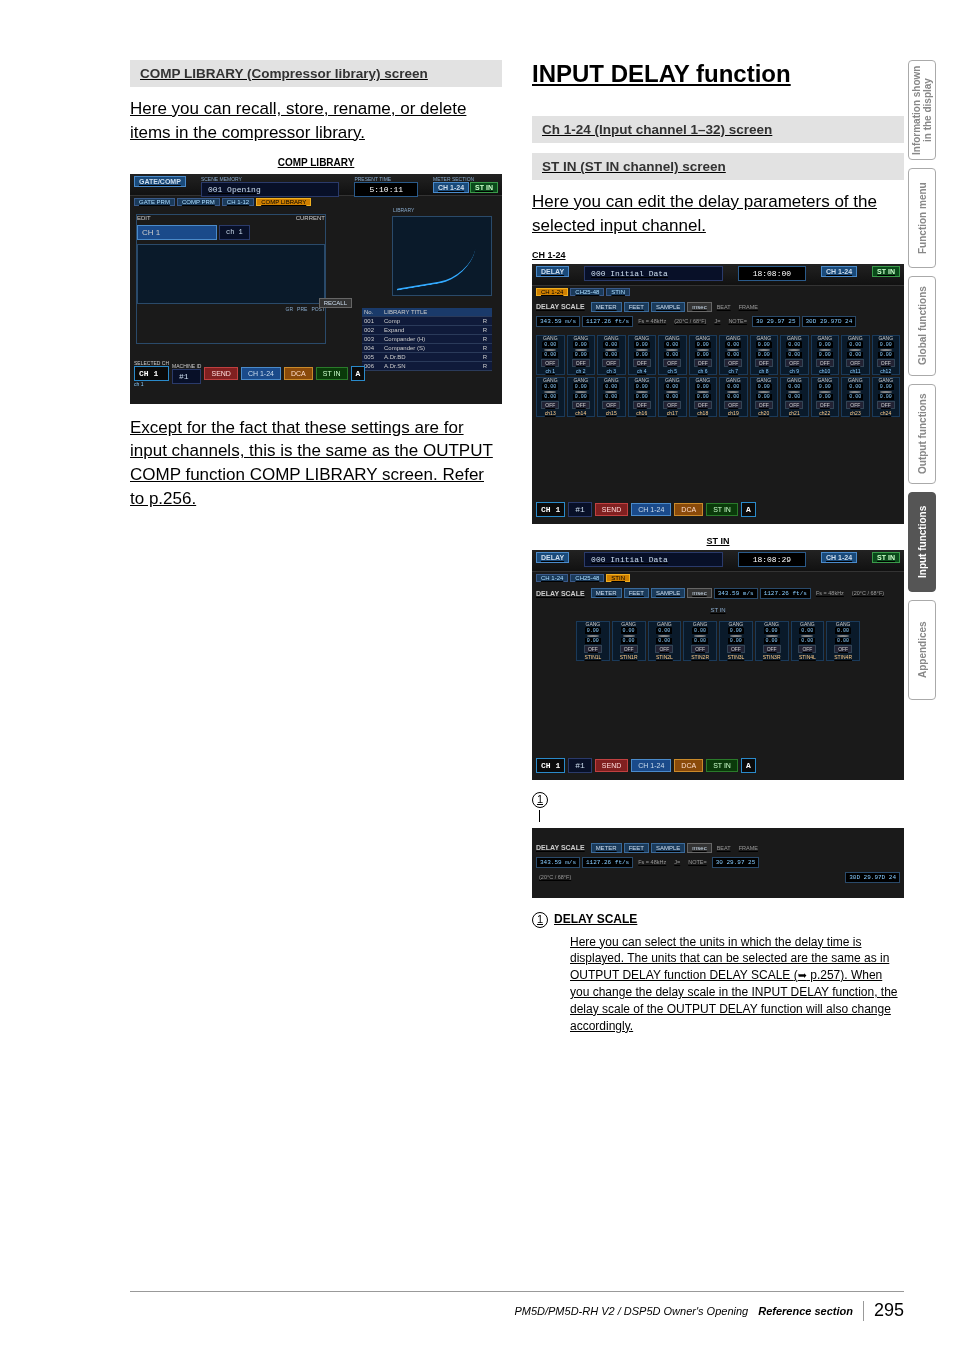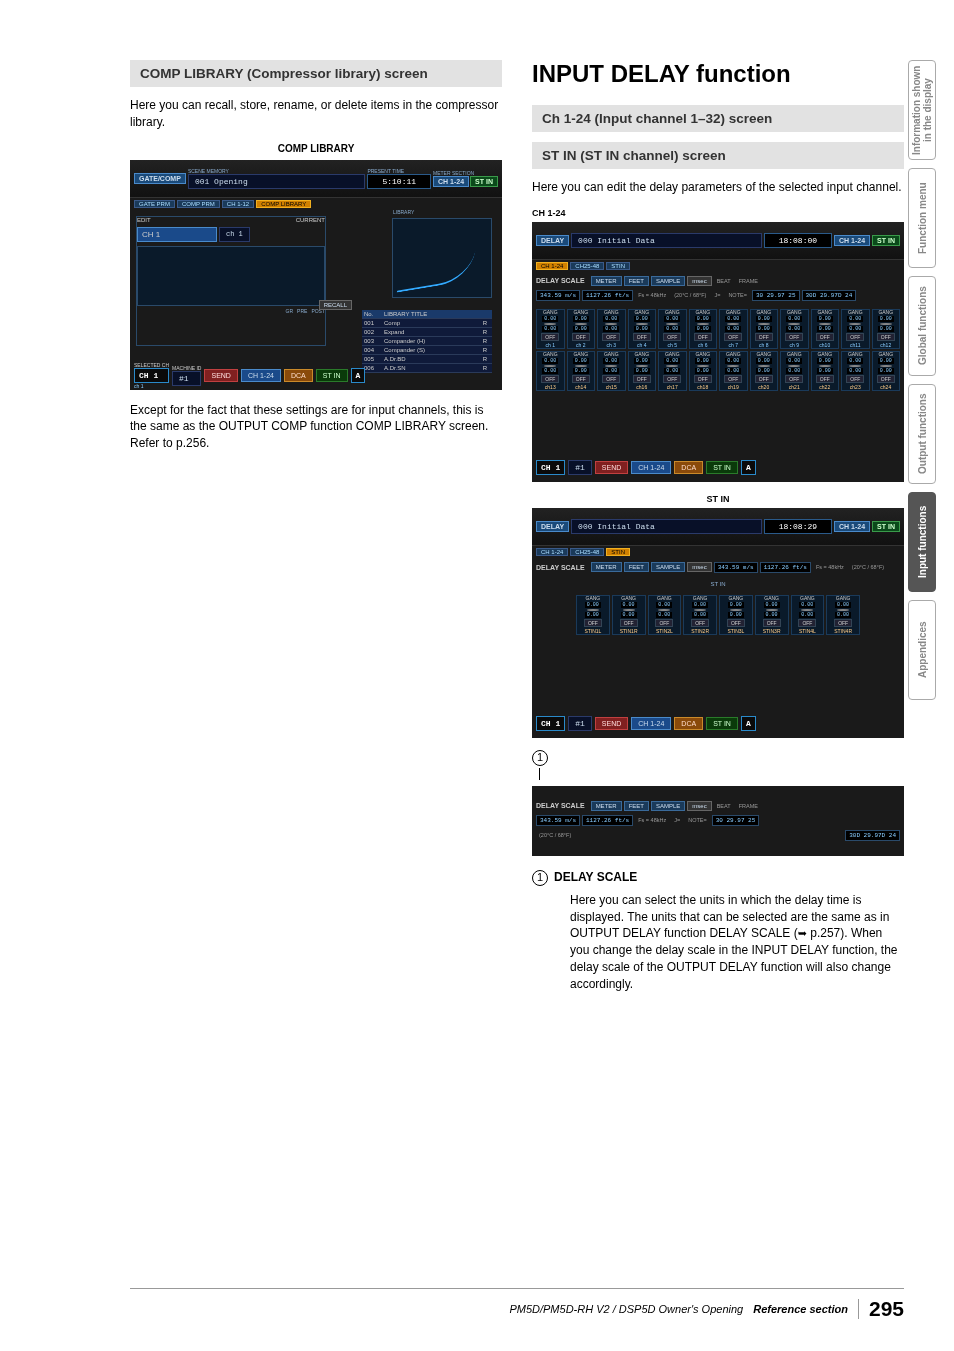--- a/index.html
+++ b/index.html
@@ -16,65 +16,66 @@
     position: relative;
     height: 100%;
   }
   .columns {
     display: flex;
     gap: 30px;
   }
   .col-left, .col-right {
     flex: 1;
     min-width: 0;
+    text-decoration: underline;
   }
   .section-header {
     background: #e2e2e2;
     padding: 6px 10px;
     font-weight: bold;
     font-size: 13.5px;
     color: #333;
     margin-bottom: 10px;
   }
   .body-text {
-    font-size: 12px;
+    font-size: 17px;
     line-height: 1.4;
     margin-bottom: 12px;
   }
   .h1 {
     font-size: 24px;
     font-weight: bold;
-    margin-bottom: 17px;
+    margin-bottom: 28px;
   }
   .caption {
     text-align: center;
     font-size: 10px;
     font-weight: bold;
     margin-bottom: 6px;
   }
   .screenshot {
     width: 100%;
     height: auto;
     background: #1a1a1a;
     margin-bottom: 12px;
     position: relative;
     font-size: 7px;
     color: #ccc;
   }
   .screenshot-large { height: 230px; }
   .screenshot-med { height: 260px; }
   .screenshot-small { height: 70px; }
   .ss-top {
-    height: 38px;
+    height: 22px;
     background: linear-gradient(to bottom, #222, #111);
     border-bottom: 1px solid #333;
     display: flex;
-    align-items: center;
+    align-items: flex-start;
     padding: 2px 4px;
-    gap: 2px;
+    gap: 15px;
   }
   .ss-badge {
     background: #1a4a7a;
     border: 1px solid #4a8aca;
     padding: 1px 4px;
     font-size: 7px;
     color: #cde;
     font-weight: bold;
   }
   .ss-badge.green { background: #0a4a1a; border-color: #3a9a4a; color: #cfc; }
@@ -339,22 +340,22 @@
     right: 50px;
     border-top: 1px solid #999;
     padding-top: 8px;
     display: flex;
     align-items: center;
     justify-content: flex-end;
     font-size: 11px;
     gap: 10px;
   }
   .page-num {
-    font-size: 21px;
-    font-weight: bold;
+    font-size: 18px;
+    font-weight: normal;
   }
   .footer-title { font-style: italic; }
   .small-caption {
     font-size: 9px;
     font-weight: bold;
     margin: 10px 0 4px 0;
   }
   .arrow { font-size: 11px; }
 </style>
 </head>

